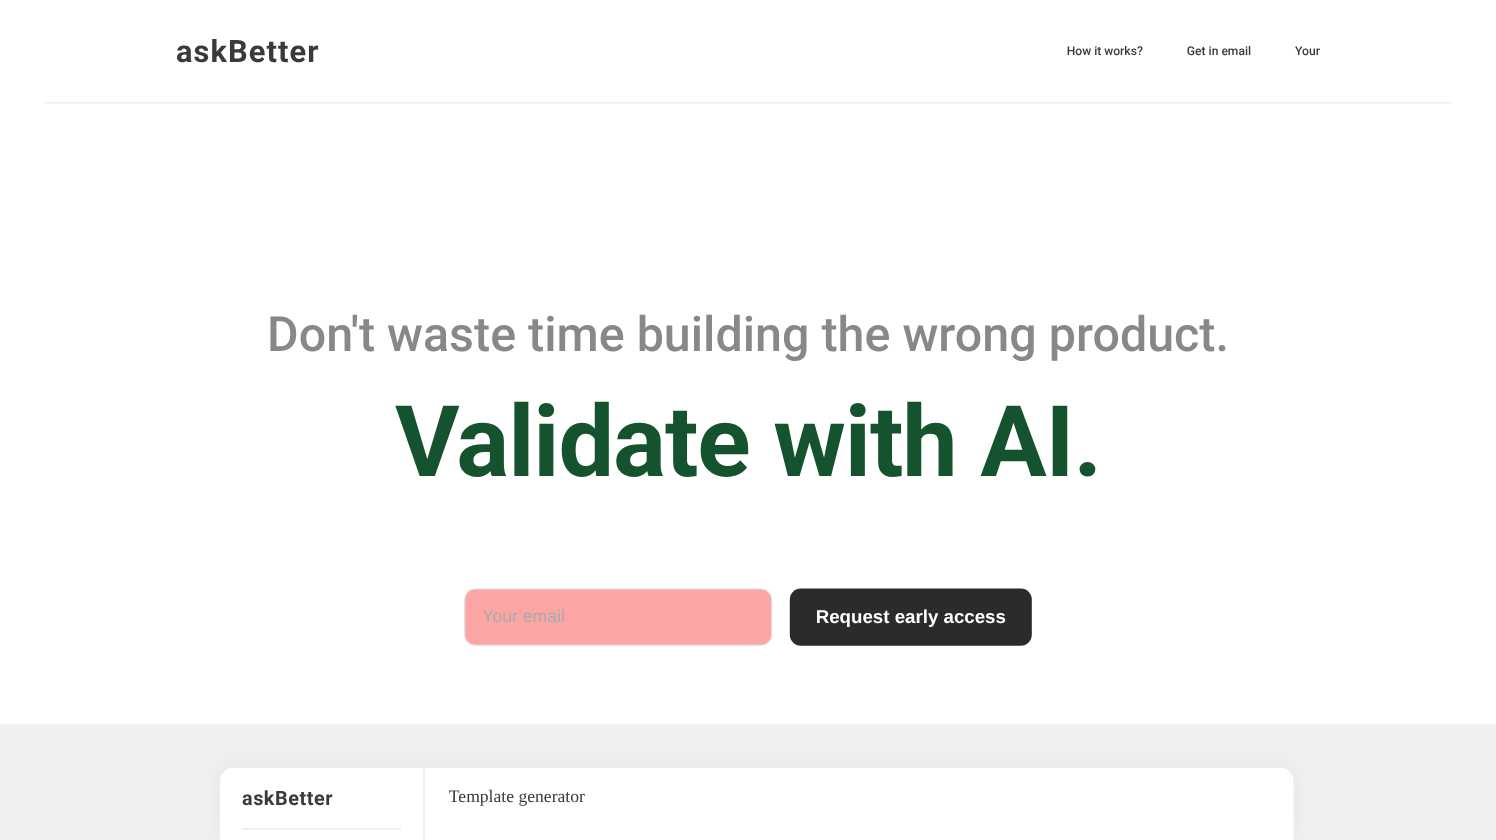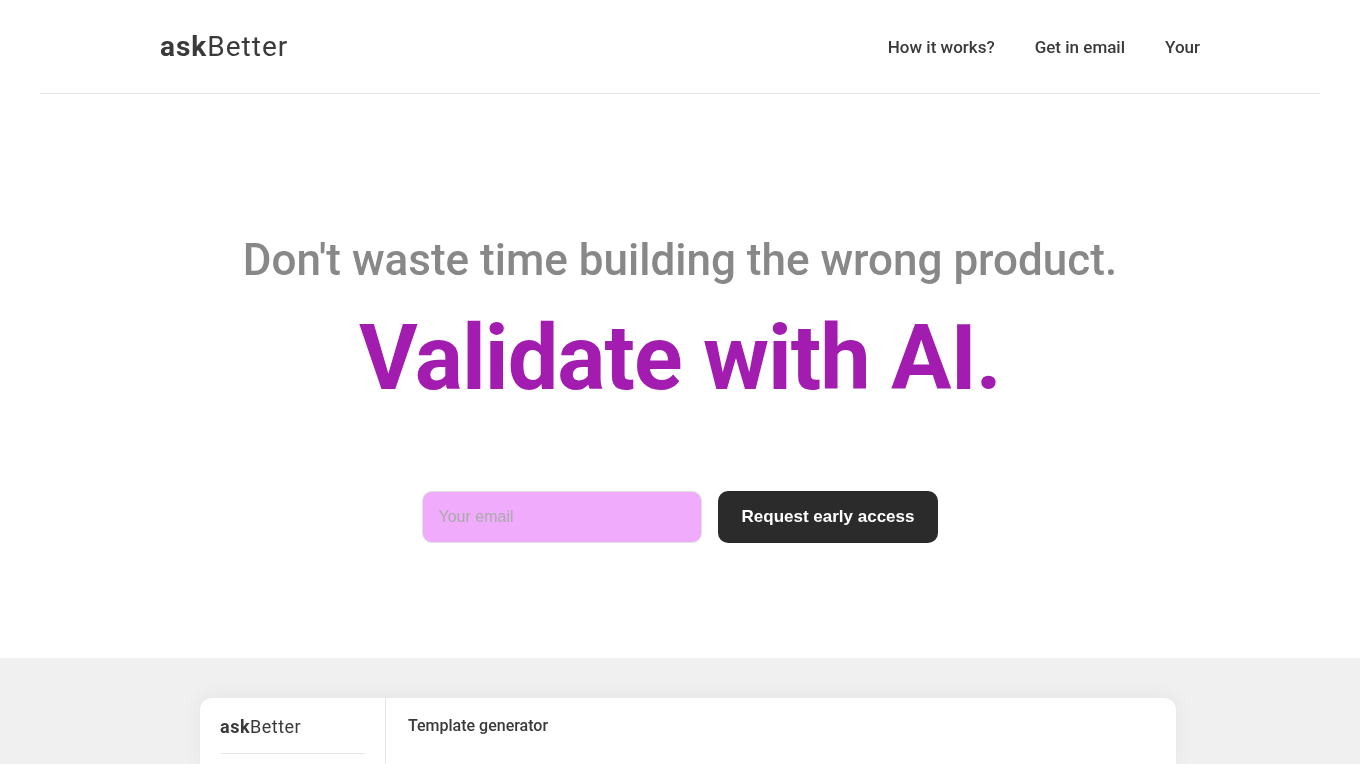--- a/index.html
+++ b/index.html
@@ -30,70 +30,71 @@
       font-size: 28px;
       letter-spacing: 1px;
       color: #3a3a3a;
     }
     
     .logo-light {
       font-weight: 700;
     }
     
     .logo-bold {
-      font-weight: 400;
+      font-weight: 700;
     }
     
     .nav {
       display: flex;
       gap: 40px;
     }
     
     .nav-item {
-      font-size: 17px;
+      font-size: 11px;
       color: #3a3a3a;
       cursor: pointer;
       font-weight: 500;
     }
     
     .hero {
       padding-top: 140px;
       text-align: center;
     }
     
     .subtitle {
       font-size: 44px;
       color: #888888;
       font-weight: 500;
       margin-bottom: 20px;
+      margin-top: 44px;
     }
     
     .title {
       font-size: 90px;
-      color: #a21caf;
+      color: #14532d;
       font-weight: 700;
       letter-spacing: -1px;
     }
     
     .cta-form {
       display: flex;
       justify-content: center;
       gap: 16px;
       margin-top: 80px;
     }
     
     .email-input {
       width: 280px;
       height: 52px;
       padding: 0 16px;
       border: 1px solid #e0e0e0;
       border-radius: 10px;
       font-size: 16px;
       color: #333;
-      background: #f0abfc;
+      background: #fca5a5;
     }
     
     .email-input::placeholder {
       color: #aaaaaa;
     }
     
     .cta-button {
       height: 52px;
       padding: 0 24px;
       background: #2b2b2b;
@@ -147,20 +148,21 @@
       background: #e8e8e8;
       border-radius: 6px 6px 0 0;
       margin-top: 4px;
     }
     
     .app-main {
       flex: 1;
       padding: 18px 22px;
       display: flex;
       flex-direction: column;
+      font-family: Liberation Serif, serif;
     }
     
     .app-main-title {
       font-size: 16px;
       color: #3a3a3a;
       font-weight: 500;
     }
     
     .app-main-divider {
       height: 1px;

